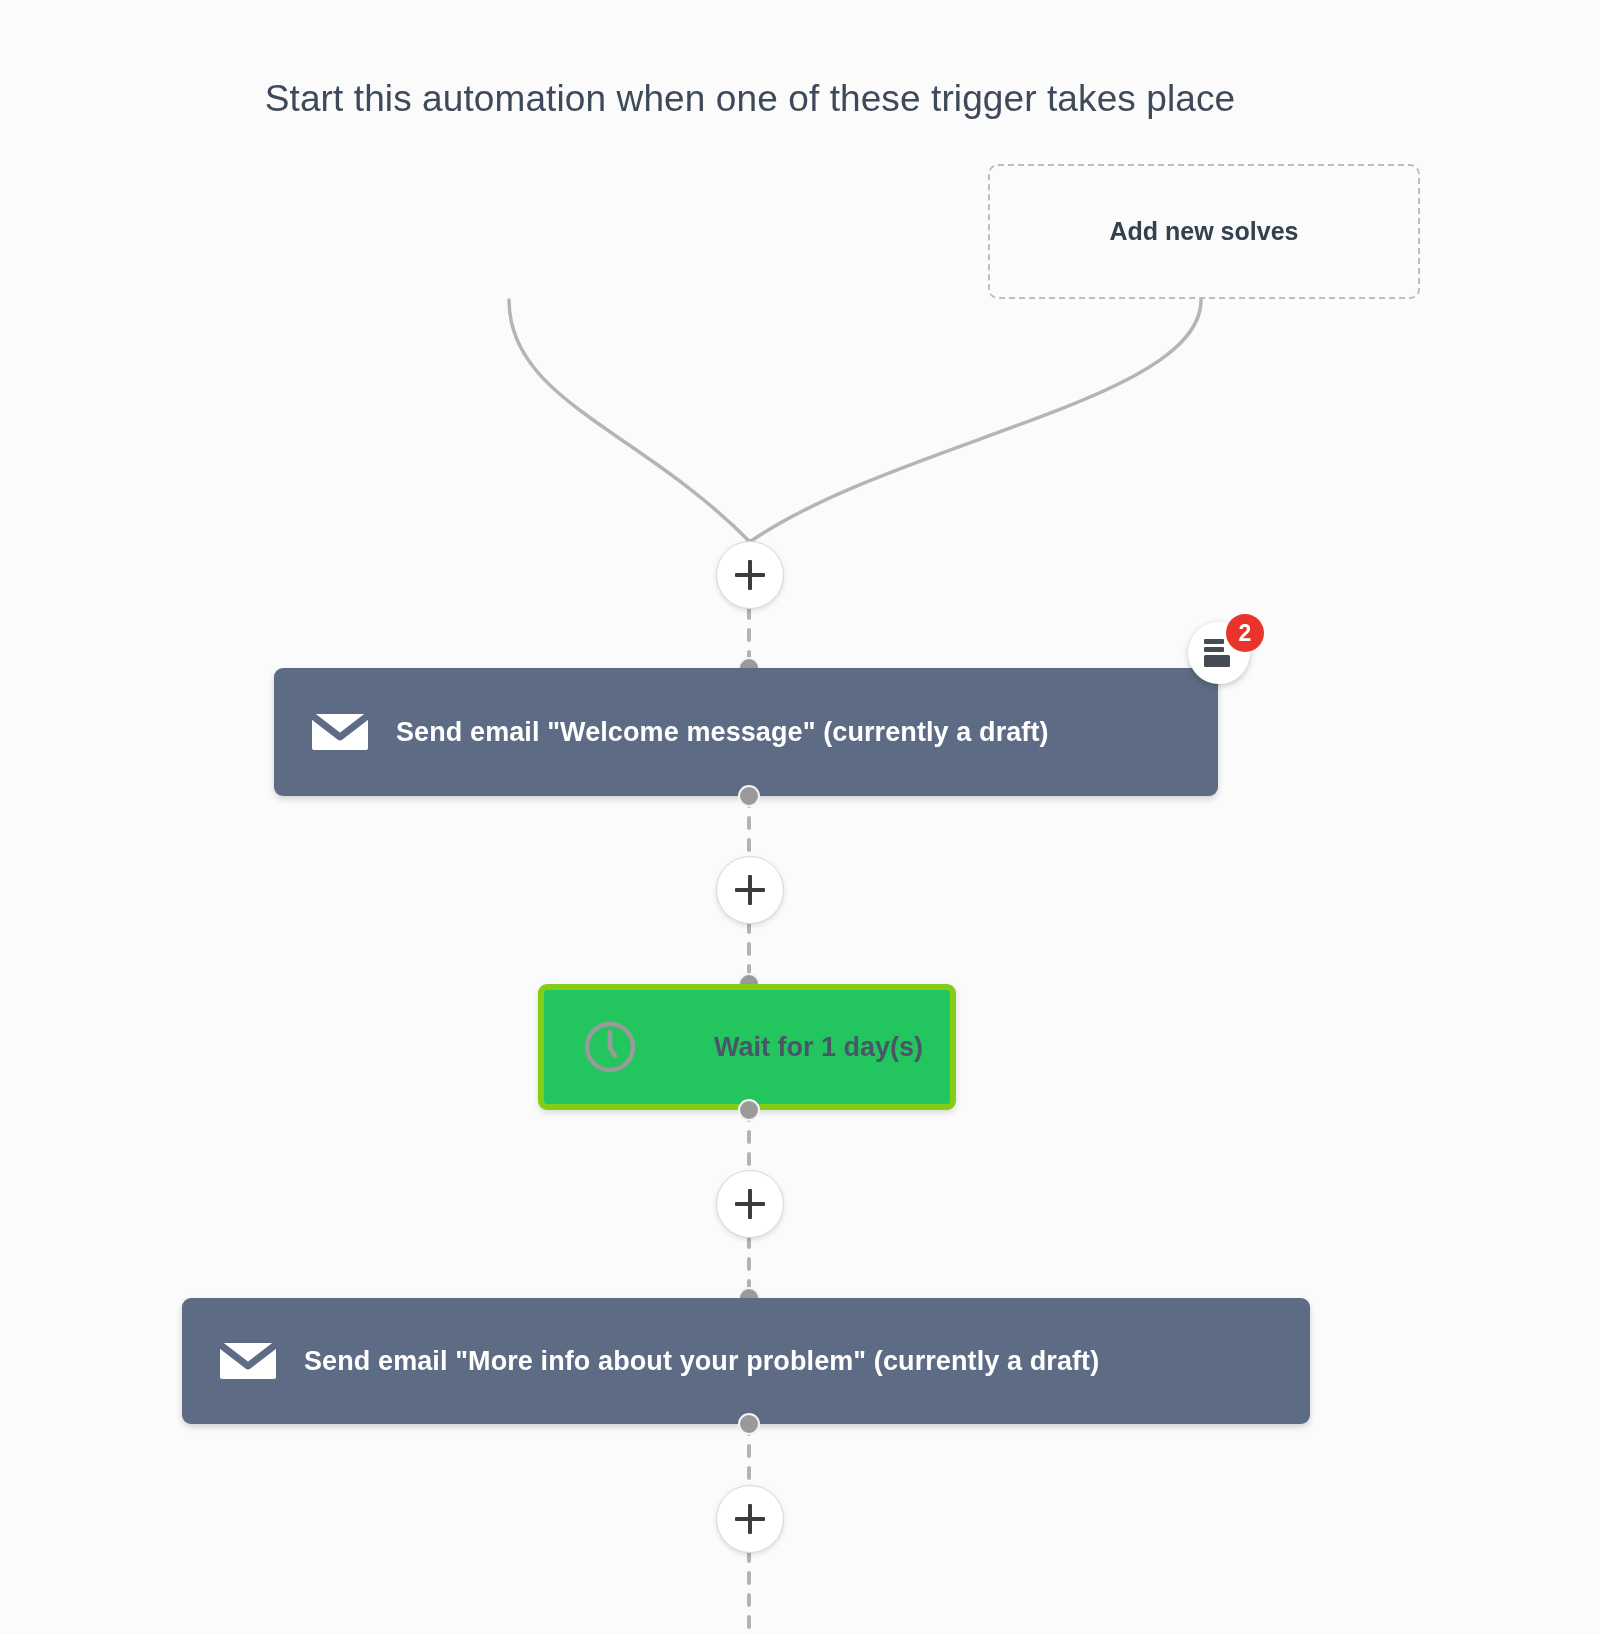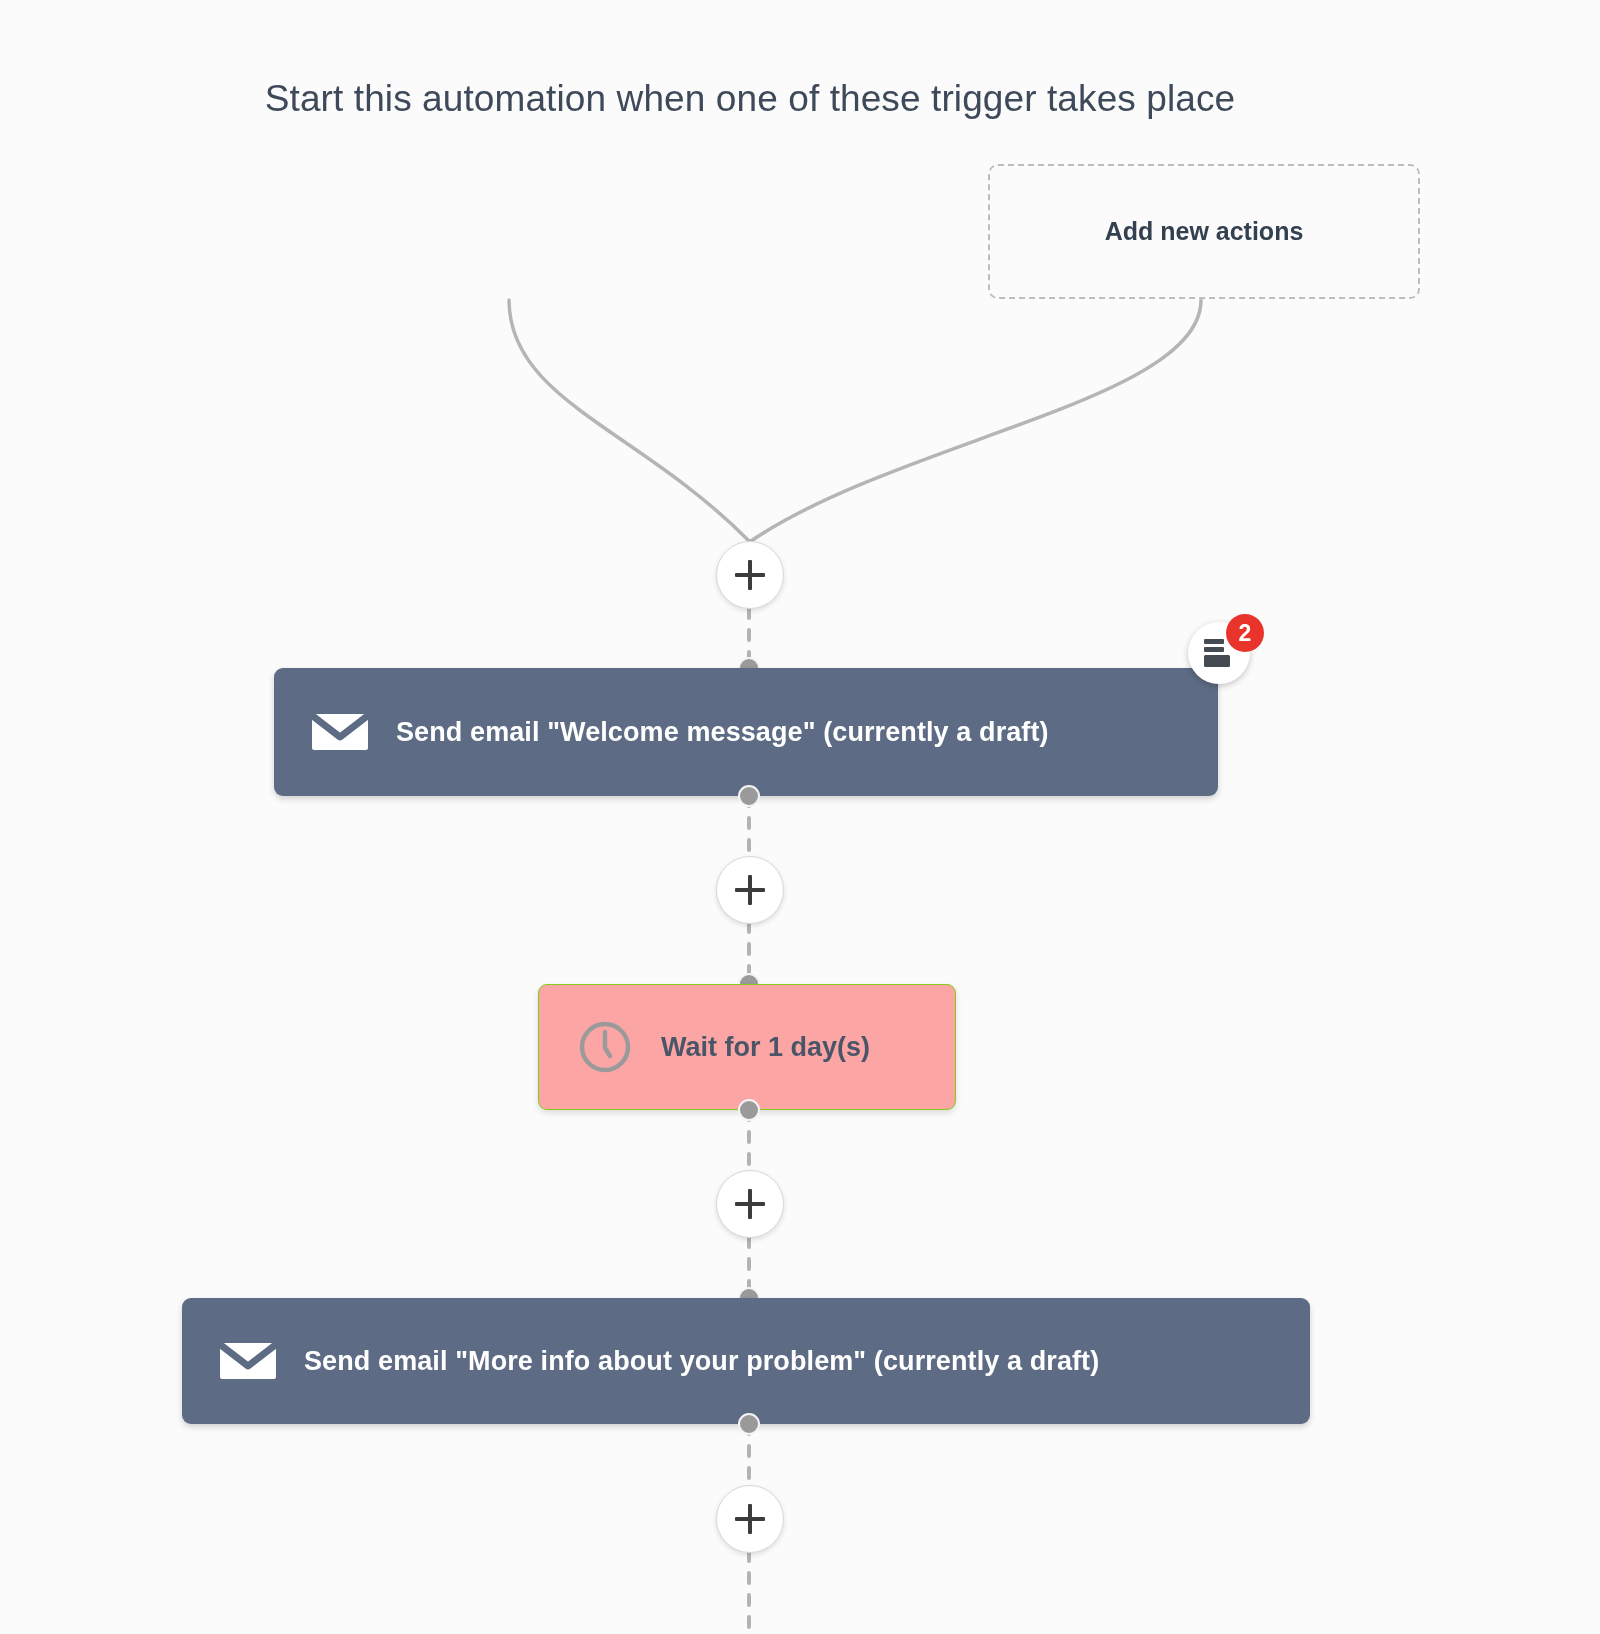--- a/index.html
+++ b/index.html
@@ -92,24 +92,25 @@
     box-shadow: 0 3px 6px rgba(0,0,0,0.17);
     color: #ffffff;
   }
   .node.email .node-label {
     font-size: 27px;
     font-weight: bold;
     letter-spacing: 0.1px;
     white-space: nowrap;
   }
   .node.wait {
-    background: #fca5a5;
-    border: 1px solid #84cc16;
+    background: #22c55e;
+    border: 6px solid #84cc16;
     box-shadow: 0 3px 6px rgba(0,0,0,0.13);
     color: #4a5668;
+    gap: 48px;
   }
   .node.wait .node-label {
     font-size: 27px;
     font-weight: bold;
     color: #4a5668;
     white-space: nowrap;
   }
 
   #node-email-1 { left: 274px; top: 668px;  width: 944px; height: 128px; }
   #node-wait    { left: 538px; top: 984px;  width: 418px; height: 126px; padding-left: 38px; }
@@ -234,21 +235,21 @@
     <line x1="749" y1="796" x2="749" y2="856" stroke="#b3b3b3" stroke-width="4" stroke-dasharray="10 12" stroke-linecap="round"></line>
     <line x1="749" y1="922" x2="749" y2="984" stroke="#b3b3b3" stroke-width="4" stroke-dasharray="10 12" stroke-linecap="round"></line>
     <line x1="749" y1="1110" x2="749" y2="1170" stroke="#b3b3b3" stroke-width="4" stroke-dasharray="10 12" stroke-linecap="round"></line>
     <line x1="749" y1="1237" x2="749" y2="1298" stroke="#b3b3b3" stroke-width="4" stroke-dasharray="10 12" stroke-linecap="round"></line>
     <line x1="749" y1="1424" x2="749" y2="1485" stroke="#b3b3b3" stroke-width="4" stroke-dasharray="10 12" stroke-linecap="round"></line>
     <line x1="749" y1="1551" x2="749" y2="1634" stroke="#b3b3b3" stroke-width="4" stroke-dasharray="10 12" stroke-linecap="round"></line>
   </svg>
 
 
   <div class="trigger dashed">
-    <span>Add new actions</span>
+    <span>Add new solves</span>
   </div>
 
   <div class="plus-btn" style="left:749px; top:574px;">
     <span class="bar-h"></span>
     <span class="bar-v"></span>
   </div>
 
   <div class="dot" style="left:749px; top:668px;"></div>
 
   <div class="node email" id="node-email-1">

